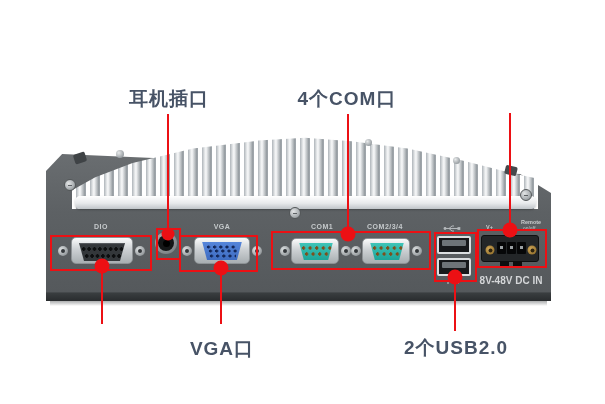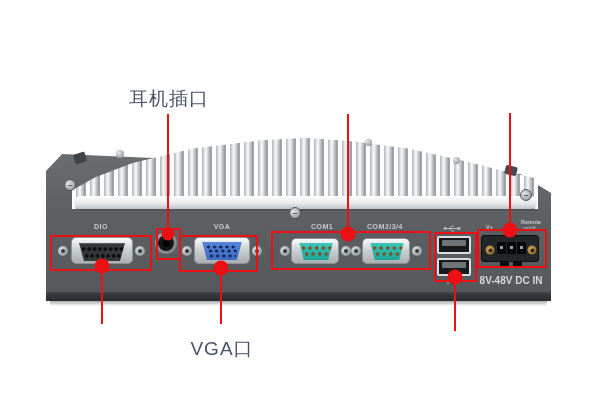--- a/index.html
+++ b/index.html
@@ -1,21 +1,21 @@
 <!DOCTYPE html>
 <html><head>
 <meta charset="utf-8">
 <style>
   html,body{margin:0;padding:0;background:#ffffff;}
   #stage{position:relative;width:605px;height:404px;background:#ffffff;overflow:hidden;
          font-family:"Liberation Sans","DejaVu Sans",sans-serif;}
   .abs{position:absolute;}
   
   .callout-label{position:absolute;transform:translateX(-50%);color:#475366;
-                 font-size:19px;font-weight:400;letter-spacing:1px;white-space:nowrap;}
+                 font-size:19px;font-weight:700;letter-spacing:1px;white-space:nowrap;}
   .callout-line{position:absolute;width:2px;background:#ec1014;}
   .callout-dot{position:absolute;width:15px;height:15px;border-radius:50%;background:#ec1014;
                transform:translate(-50%,-50%);}
   .callout-rect{position:absolute;border:2px solid #ec1014;}
   
   .panel{position:absolute;left:46px;top:152px;width:505px;height:149px;
          background:linear-gradient(180deg,#6a6e71 0%,#5d6164 40%,#55595c 94%,#3a3e40 94.5%,#292c2e 100%);
          clip-path:polygon(0% 12.8%,3.2% 1.3%,93.9% 14.8%,100% 27.5%,100% 100%,0% 100%);}
   .device-shadow{position:absolute;left:50px;top:301px;width:497px;height:5px;
          background:linear-gradient(180deg,rgba(70,74,76,.45),rgba(255,255,255,0));}
@@ -157,22 +157,24 @@
     <div class="dc-slot" style="left:25px;top:6px;"></div>
     <div class="dc-slot" style="left:35px;top:6px;"></div>
     <div class="dc-term" style="left:8px;top:14px;"></div>
     <div class="dc-term" style="left:50px;top:14px;"></div>
   </div>
   <div class="abs" style="left:500px;top:261px;width:9px;height:5px;background:#0c0d0e;"></div>
   <div class="abs" style="left:513px;top:261px;width:9px;height:5px;background:#0c0d0e;"></div>
   <div class="dc-text" style="left:511px;top:275px;font-size:10px;transform:translateX(-50%);position:absolute;color:#d4d6d8;">8V-48V DC IN</div>
 
   <div class="callout-label" style="left:169px;top:86px;">耳机插口</div>
+  <div class="callout-label" style="left:347px;top:86px;">4个COM口</div>
 
   <div class="callout-label" style="left:222px;top:336px;text-align:right;">VGA口</div>
+  <div class="callout-label" style="left:456px;top:335px;">2个USB2.0</div>
 
   <div class="callout-line" style="left:167px;top:114px;height:119px;"></div>
   <div class="callout-line" style="left:347px;top:114px;height:119px;"></div>
   <div class="callout-line" style="left:509px;top:113px;height:116px;"></div>
   <div class="callout-line" style="left:101px;top:266px;height:58px;"></div>
   <div class="callout-line" style="left:220px;top:268px;height:56px;"></div>
   <div class="callout-line" style="left:454px;top:277px;height:54px;"></div>
 
   <div class="callout-dot" style="left:168px;top:234px;width:13px;height:13px;"></div>
   <div class="callout-dot" style="left:348px;top:234px;"></div>

